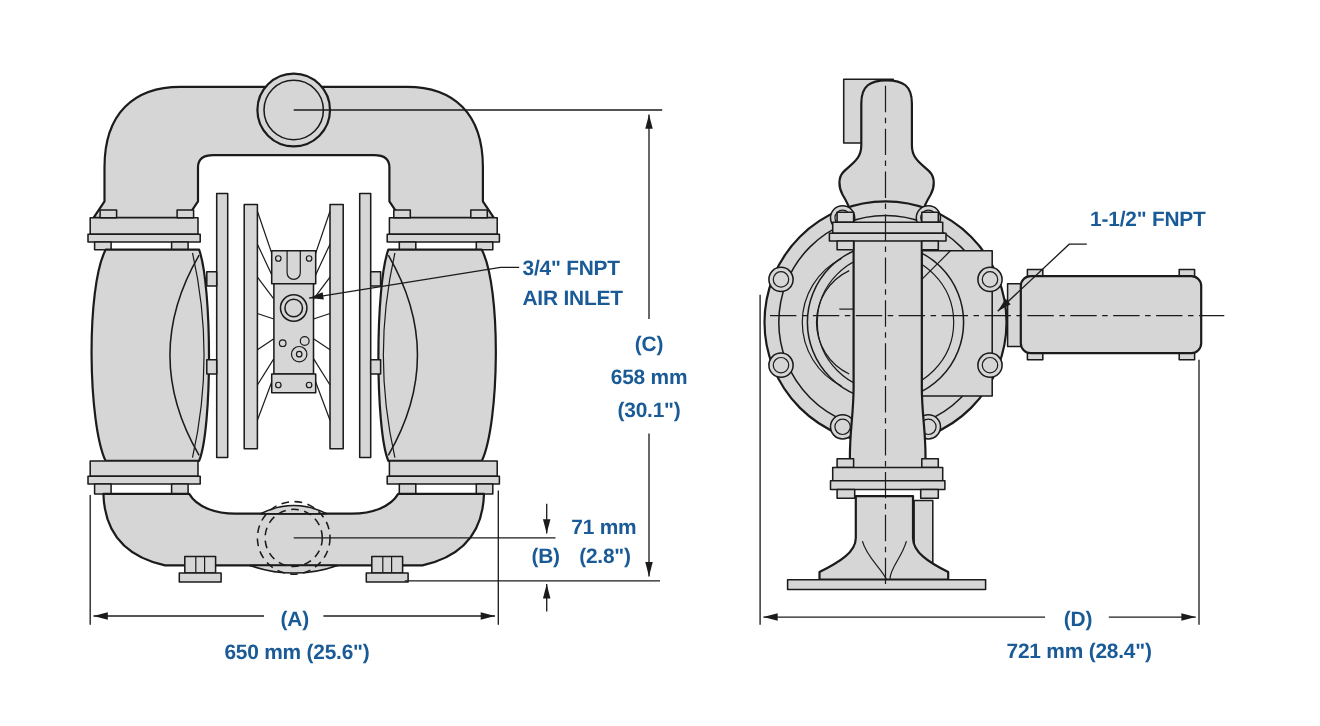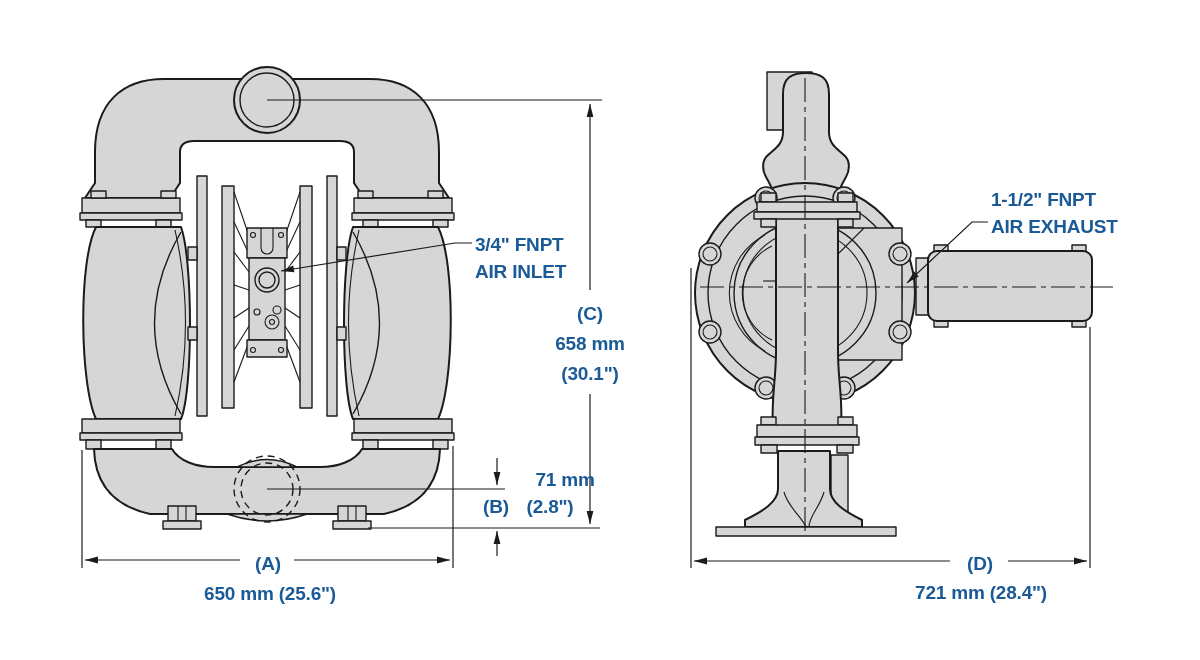--- a/index.html
+++ b/index.html
@@ -274,30 +274,29 @@
   </g>
 </svg>
 
 <div class="note" style="left:475px;top:231px;">
   <div>3/4" FNPT</div>
   <div>AIR INLET</div>
 </div>
 
 <div class="note" style="left:991px;top:186px;">
   <div>1-1/2" FNPT</div>
-  <div>AIR EXHAUST</div>
 </div>
 
 <div class="dimtext" style="left:590px;top:299px;">
   <div>(C)</div>
   <div>658 mm</div>
   <div>(30.1")</div>
 </div>
 
-<div class="dimtext" style="left:565px;top:465px;">71 mm</div>
+<div class="dimtext" style="left:549px;top:465px;">71 mm</div>
 <div class="dimtext" style="left:496px;top:492px;">(B)</div>
 <div class="dimtext" style="left:550px;top:492px;">(2.8")</div>
 
 <div class="dimtext" style="left:268px;top:549px;">(A)</div>
 <div class="dimtext" style="left:270px;top:579px;">650 mm (25.6")</div>
 
 <div class="dimtext" style="left:980px;top:549px;">(D)</div>
 <div class="dimtext" style="left:981px;top:578px;">721 mm (28.4")</div>
 
 </div>

